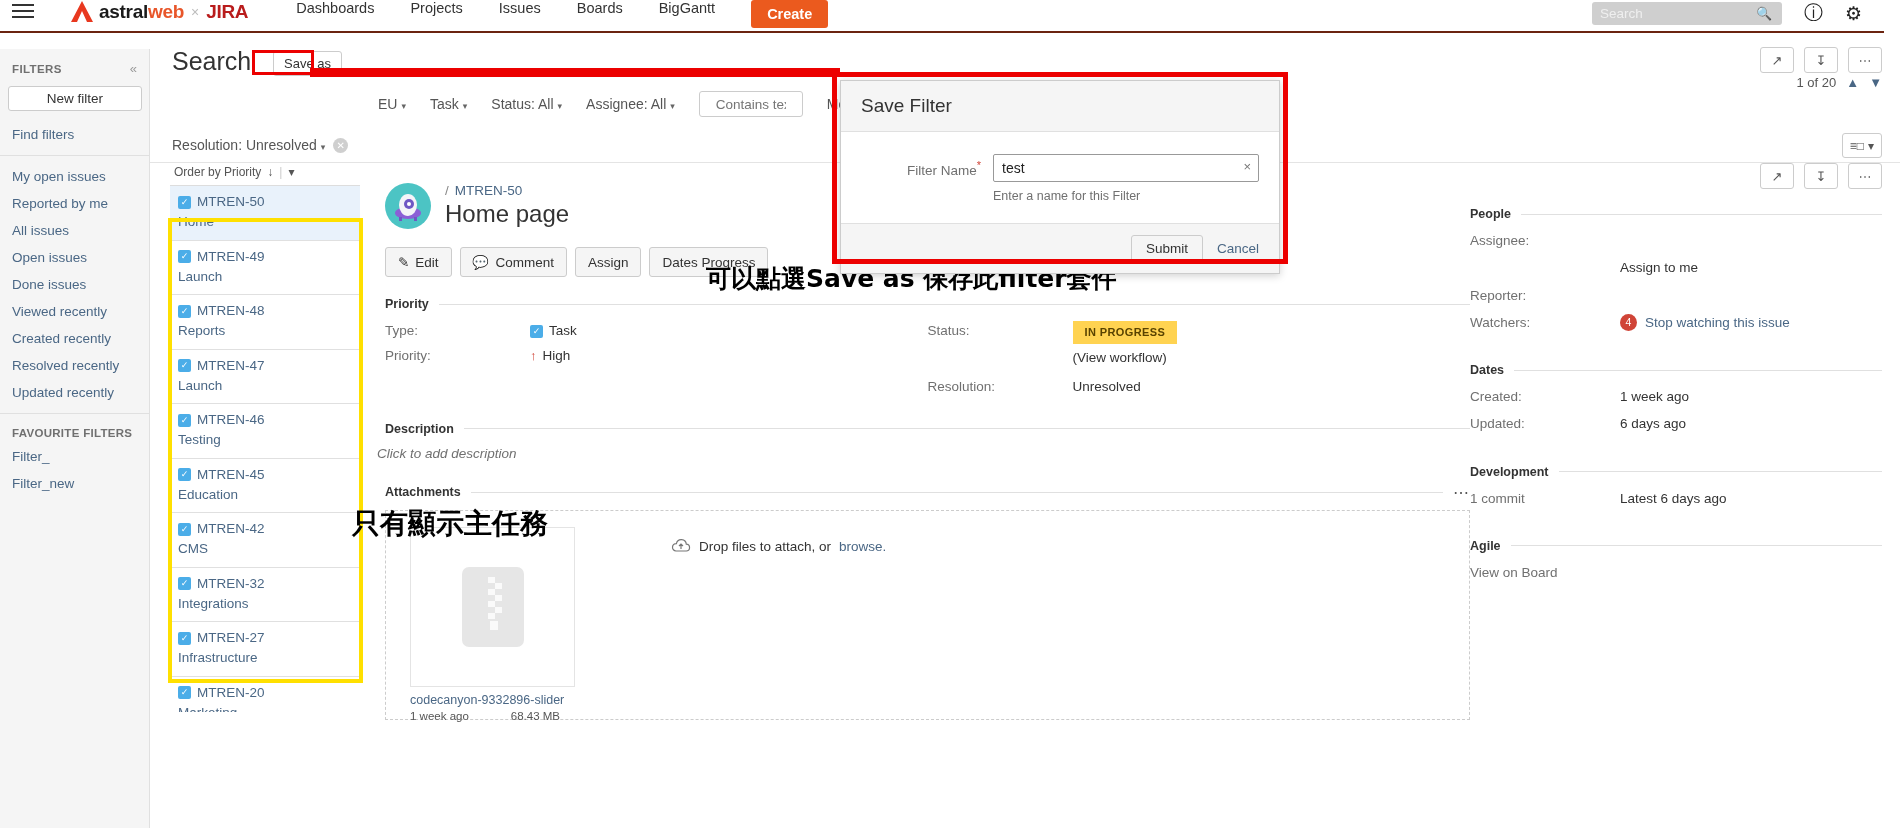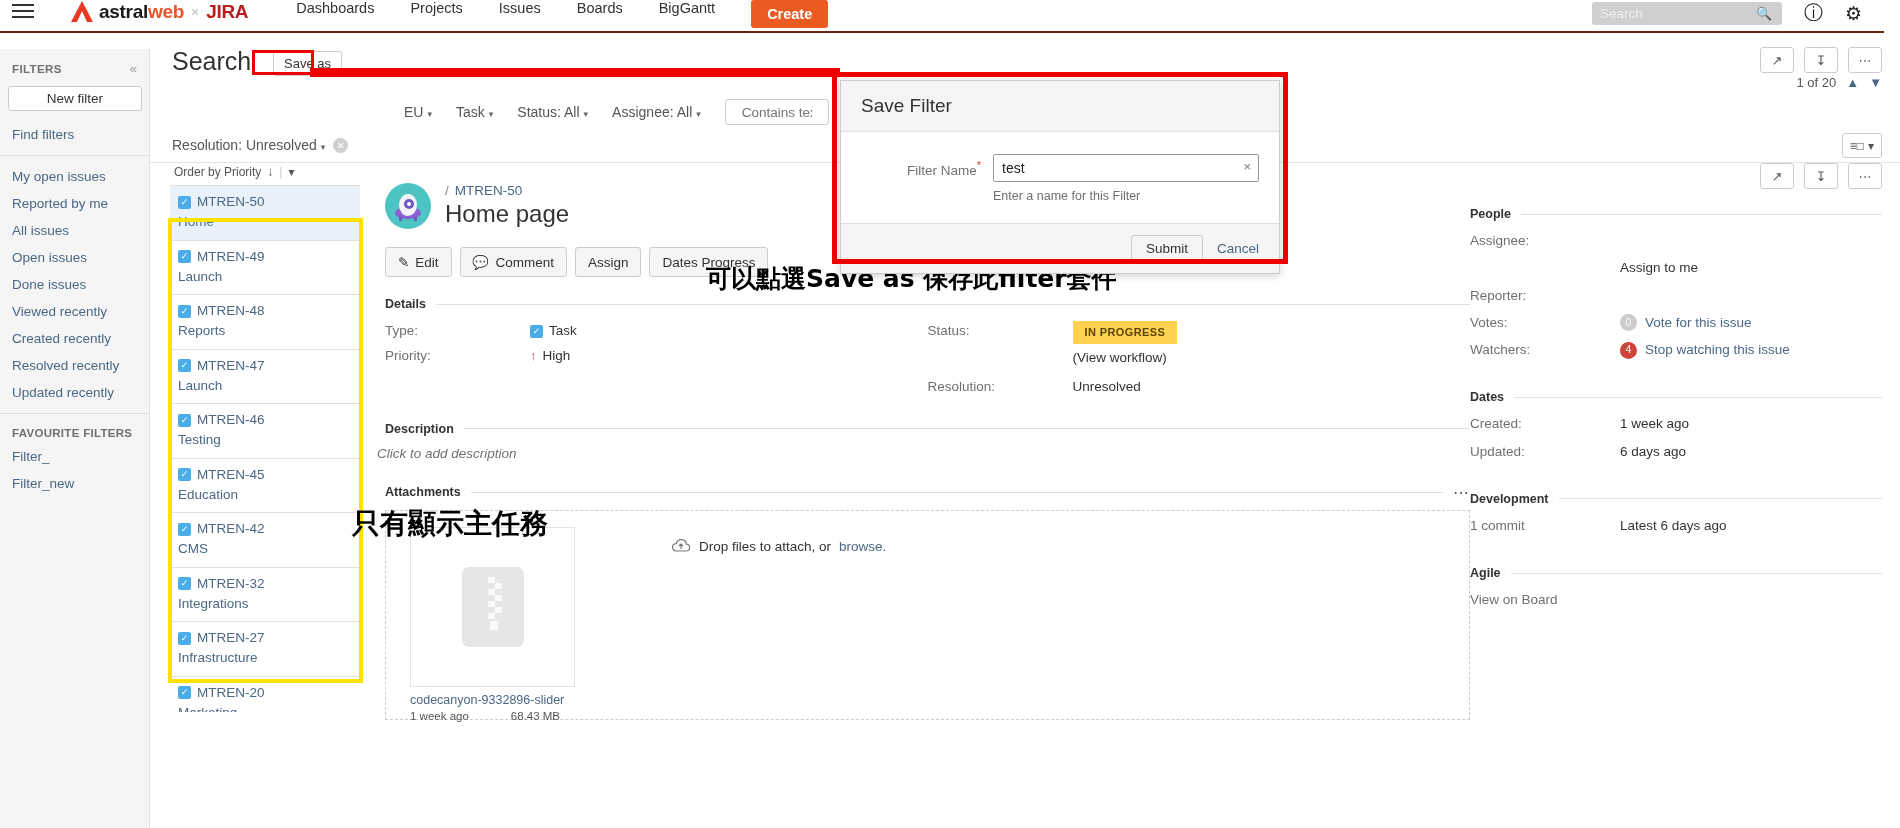--- a/index.html
+++ b/index.html
@@ -81,21 +81,21 @@
     font-family: "Liberation Sans", sans-serif;
   }
   .head-right { position:absolute; right: 18px; top: 12px; display:flex; gap:10px;}
   .sq-btn {
     width: 34px; height: 26px; border:1px solid #ccc; border-radius:3px; background:#fff;
     display:flex; align-items:center; justify-content:center; font-size:13px; color:#555; cursor:pointer;
   }
 
   
   .filterbar { position: relative; height: 72px; border-bottom: 1px solid #e4e4e4; }
-  .fb-row1 { position:absolute; left: 228px; top: 8px; display:flex; align-items:center; gap:24px;margin-left:26px;}
+  .fb-row1 { position:absolute; left: 228px; top: 0; display:flex; align-items:center; gap:24px;}
   .fb-row2 { position:absolute; left: 22px; top: 46px; display:flex; align-items:center; gap:8px;}
   .fdrop { font-size: 14px; color:#555; cursor:pointer; white-space:nowrap; }
   .fdrop .car { font-size: 9px; color:#666; margin-left:4px; }
   .contains {
     border:1px solid #ccc; border-radius:3px; height:26px; width:104px;
     padding: 0 16px; font-size:13.5px; color:#707070;
     font-family: "Liberation Sans", sans-serif;
   }
   .mag-btn { font-size:15px; color:#444; cursor:pointer; }
   .adv-link { font-size:14px; color:#4a6785; cursor:pointer;}
@@ -449,21 +449,21 @@
           <span>Edit</span>
         </button>
       <button class="dbtn">
           <span>💬</span>
           <span>Comment</span>
         </button>
       <button class="dbtn">Assign</button>
       <button class="dbtn">Dates Progress</button>
     </div>
 
-    <div class="sec-title">Details</div>
+    <div class="sec-title">Priority</div>
 
     <div class="det-grid">
       <div class="det-col">
         <div class="drow">
           <span class="lab">Type:</span>
           <span class="val">
               <span class="tick">✓</span>
               <span>Task</span>
             </span>
         </div>
@@ -552,27 +552,20 @@
     </div>
     <div class="rrow">
       <span class="lab"></span>
       <span class="val link">Assign to me</span>
     </div>
     <div class="rrow">
       <span class="lab">Reporter:</span>
       <span class="val"></span>
     </div>
     <div class="rrow">
-      <span class="lab">Votes:</span>
-      <span class="val">
-          <span class="count-pill">0</span>
-          <span class="link">Vote for this issue</span>
-        </span>
-    </div>
-    <div class="rrow">
       <span class="lab">Watchers:</span>
       <span class="val">
           <span class="count-pill red">4</span>
           <span class="link">Stop watching this issue</span>
         </span>
     </div>
 
     <div class="rsec" style="margin-top:30px">Dates</div>
     <div class="rrow">
       <span class="lab">Created:</span>

